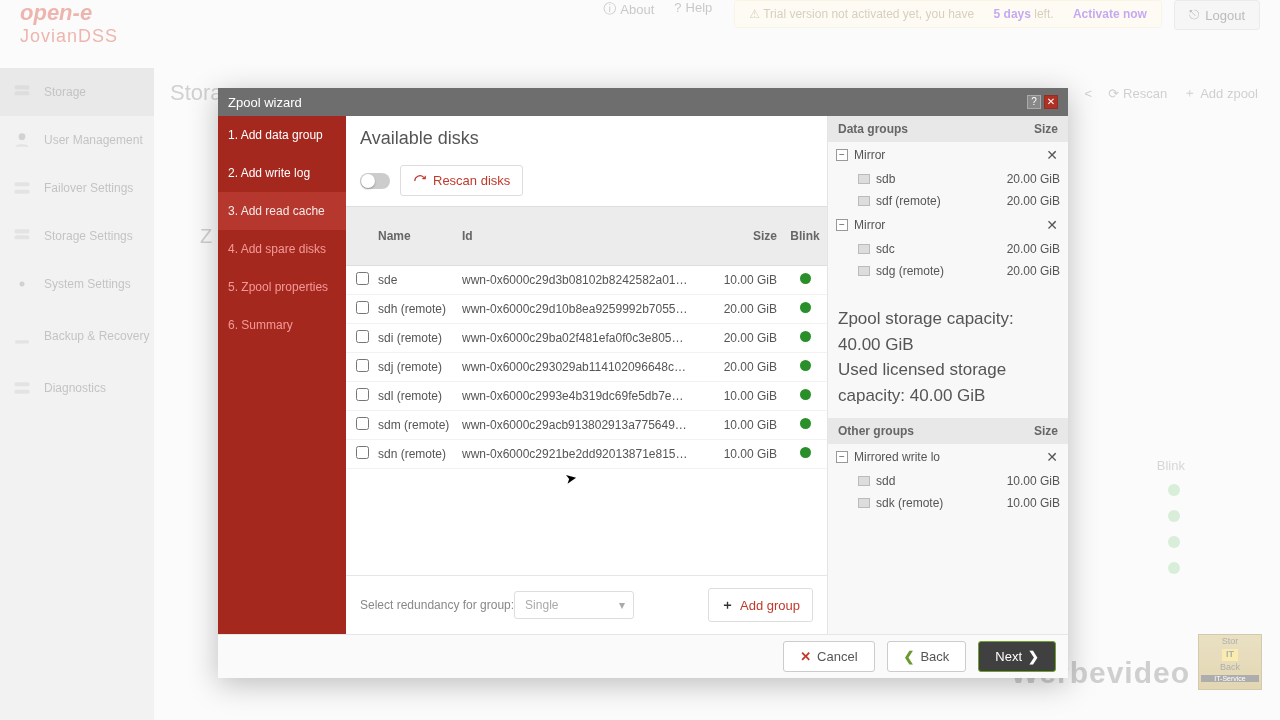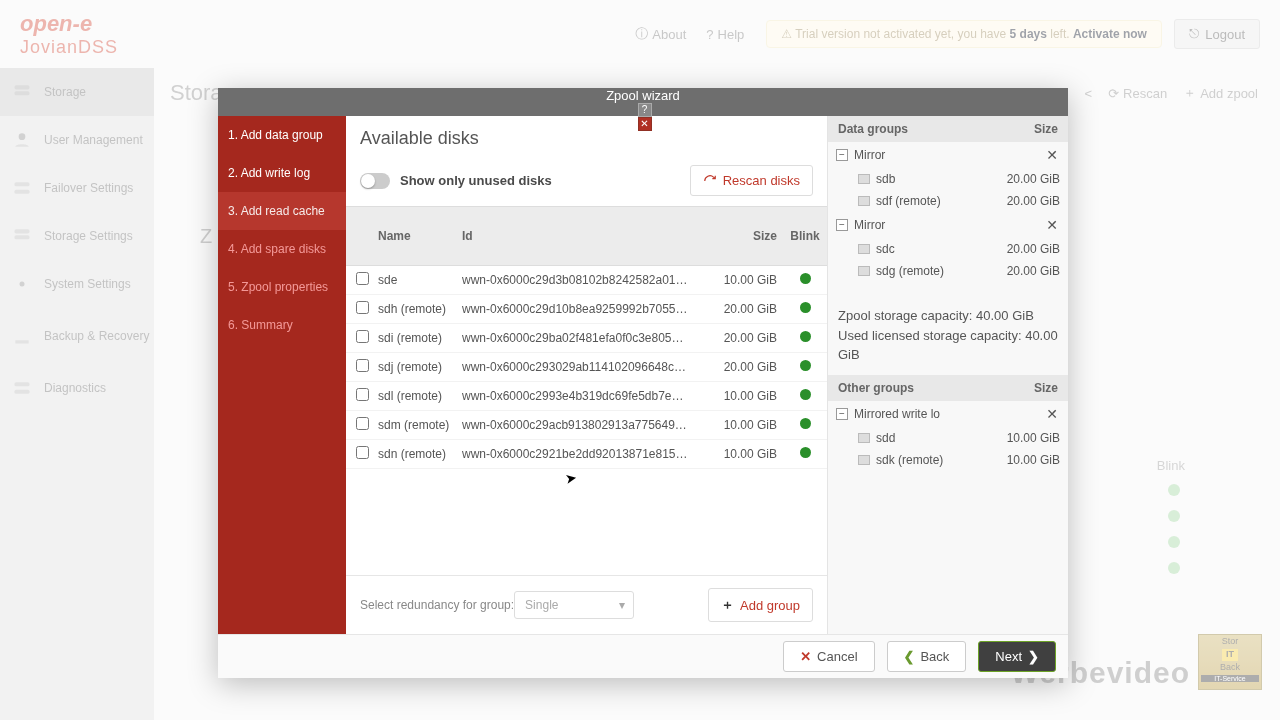--- a/index.html
+++ b/index.html
@@ -1,26 +1,26 @@
 <!DOCTYPE html>
 <html><head>
 <meta charset="utf-8">
 <style>
   * { box-sizing: border-box; margin: 0; padding: 0; font-family: Arial, sans-serif; }
   body { width: 1280px; height: 720px; background: #f4f4f4; position: relative; overflow: hidden; }
   .dimmer { position:absolute; inset:0; background: rgba(255,255,255,0.6); z-index: 5; }
 
   
-  .topbar { position:absolute; top:0; left:0; right:0; height:68px; display:flex; align-items:center; padding:0 20px; }
+  .topbar { position:absolute; top:0; left:0; right:0; height:68px; display:flex; align-items:flex-start; padding:0 20px; }
   .logo { color:#d14836; font-size:22px; font-style: italic; font-weight:bold; }
   .logo-sub { color:#d14836; font-size:18px; letter-spacing:1px;}
   .spacer { flex:1; }
   .topbar .link { color:#777; font-size:13px; margin:0 10px; display:flex; align-items:center; gap:4px;}
   .topbar .warn { background:#fdf6e3; border:1px solid #f0e6bf; padding:6px 14px; border-radius:4px; font-size:12px; color:#9a875d; margin:0 12px;}
-  .topbar .warn b { color:#0f172a; }
+  .topbar .warn b { color:#6d28d9;margin-left:16px; }
   .topbar .logoutbtn { background:#e8e8e8; border:1px solid #ccc; padding:6px 14px; border-radius:3px; font-size:13px; color:#555; display:flex; align-items:center; gap:6px;}
 
   
   .sidebar { position:absolute; left:0; top:68px; bottom:0; width:154px; background:#dedede; }
   .sidebar .item { height:48px; display:flex; align-items:center; padding-left:44px; font-size:12px; color:#6a6a6a; position:relative; }
   .sidebar .item.active { background:#c8c8c8; }
   .sidebar .item .sicon { position:absolute; left:12px; width:20px; height:20px; opacity:.35; }
 
   
   .pagebar { position:absolute; left:170px; top:80px; right:20px; font-size:22px; color:#8c8c8c; }
@@ -31,21 +31,21 @@
   .wm1 { position:absolute; right:90px; bottom:30px; font-size:30px; font-weight:bold; color:#888; letter-spacing:1px;}
   .wm2 { position:absolute; right:18px; bottom:30px; width:64px; height:56px; background:linear-gradient(#c9b36a,#b99a40); border:1px solid #8f7b30; font-size:9px; color:#333; text-align:center; padding:2px; line-height:1.1;}
   .wm2 .it { background:#f2cc3a; color:#333; font-weight:bold; padding:1px 4px; display:inline-block; margin:2px 0;}
 
   
   .bgblink { position:absolute; right:100px; width:12px; height:12px; border-radius:50%; background:#9fd49f; }
   .bgblinkhead { position:absolute; right:95px; top:458px; font-size:13px; color:#9a9a9a; }
 
   
   .modal { position:absolute; left:218px; top:88px; width:850px; height:590px; background:#fff; z-index:20; box-shadow:0 6px 30px rgba(0,0,0,0.25); border-radius:2px; display:flex; flex-direction:column; }
-  .modal .titlebar { height:28px; background:#6e6e6e; color:#fff; display:flex; align-items:center; padding:0 10px; font-size:13px;flex-direction:column;}
+  .modal .titlebar { height:28px; background:#6e6e6e; color:#fff; display:flex; align-items:center; padding:0 10px; font-size:13px;}
   .modal .titlebar .tspacer{flex:1;}
   .modal .titlebar .ticon { width:14px; height:14px; margin-left:3px; background:#888; border:1px solid #aaa; font-size:10px; line-height:12px; text-align:center; cursor:pointer;}
   .modal .body { flex:1; display:flex; min-height:0;}
   .modal .steps { width:128px; background:#a5281e; color:#fff; font-size:12px; }
   .modal .steps .step { padding:12px 10px; border-bottom-color: transparent; opacity:.9;}
   .modal .steps .step.current { background:#b8392f; font-weight:normal;}
   .modal .steps .step.done { opacity:1;}
   .modal .steps .step.muted { color:#fca5a5; }
 
   .center { flex:1; display:flex; flex-direction:column; border-right:1px solid #e4e4e4;}
@@ -86,21 +86,21 @@
   .rpanel .grpbox { }
   .grp { }
   .grp .grow { display:flex; align-items:center; padding:5px 8px; color:#555;}
   .grp .toggleicon { width:12px; height:12px; border:1px solid #999; font-size:10px; line-height:10px; text-align:center; margin-right:6px; cursor:pointer; background:#fff;}
   .grp .gname { flex:1; }
   .grp .gx { cursor:pointer; color:#555; font-size:14px; padding:0 2px;}
   .grp .diskrow { display:flex; align-items:center; padding:4px 8px 4px 30px; color:#555;}
   .grp .diskrow .diskicon { width:12px; height:10px; background:#ddd; border:1px solid #bbb; margin-right:6px;}
   .grp .diskrow .dname{flex:1;}
   .grp .diskrow .dsize{ width:70px; text-align:right;}
-  .rpanel .caps { padding:24px 10px 10px; color:#555; font-size:13px; line-height:1.5;}
+  .rpanel .caps { padding:24px 10px 10px; color:#555; font-size:17px; line-height:1.5;}
   .rpanel .grpbox.fill{flex:1;}
 
   
   .modal .btnrow { border-top:1px solid #e6e6e6; background:#fafafa; height:44px; display:flex; align-items:center; justify-content:flex-end; gap:12px; padding:0 12px;}
   .btn { border:1px solid #ccc; background:#fff; padding:7px 16px; border-radius:3px; font-size:13px; display:flex; align-items:center; gap:6px; cursor:pointer;}
   .btn.cancel { color:#555;}
   .btn.cancel .x{ color:#c0392b; font-weight:bold;}
   .btn.back { color:#555;}
   .btn.back .chev{ color:#6a9a2f; font-weight:bold;}
   .btn.next { background:#404040; border-color:#6da327; color:#fff;}
@@ -218,21 +218,20 @@
       <div class="step muted">5. Zpool properties</div>
       <div class="step muted">6. Summary</div>
     </div>
 
     <div class="center">
       <div class="h1">Available disks</div>
       <div class="controls">
         <div class="toggle">
             <div class="knob"></div>
           </div>
-        <div class="lbl">Show only unused disks</div>
         <div class="rescanbtn">
           <svg viewBox="0 0 24 24" fill="none" stroke="#c0392b" stroke-width="2">
               <path d="M3 12a9 9 0 0 1 15-6.7L21 8M21 3v5h-5"></path>
             </svg>
           <span>Rescan disks</span>
         </div>
       </div>
       <div class="thead">
         <div class="cchk"></div>
         <div class="cname">Name</div>

